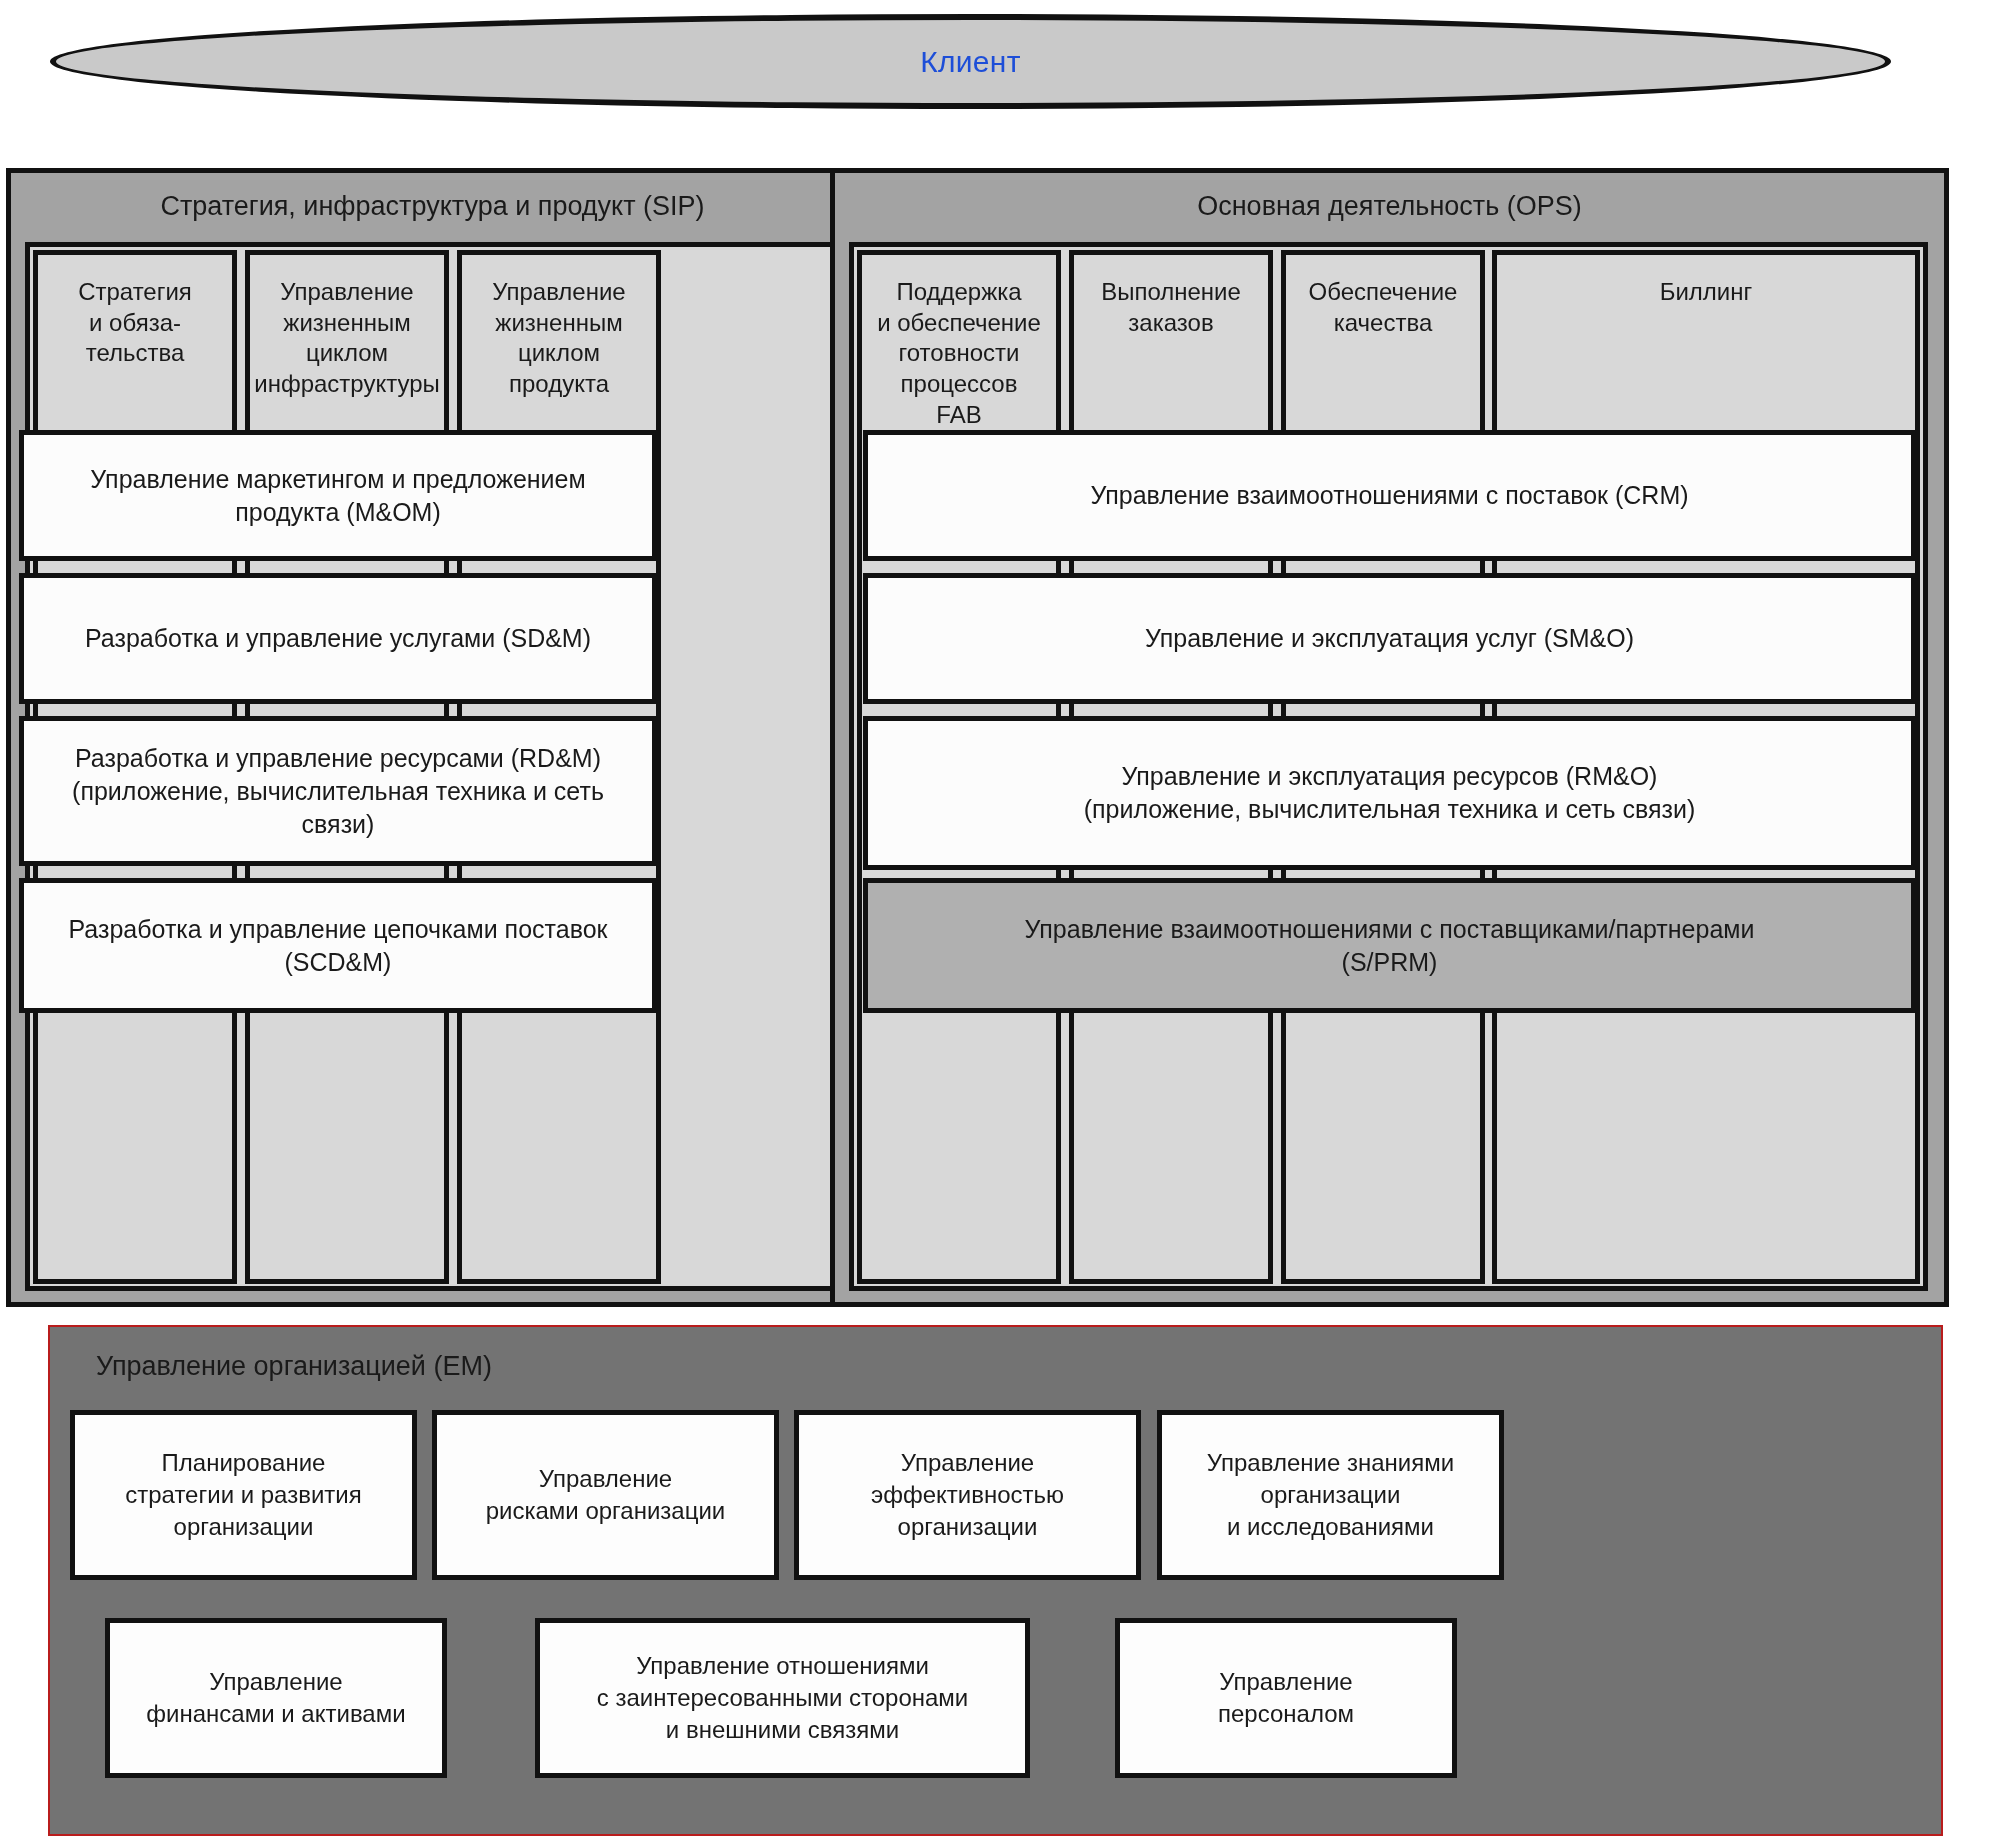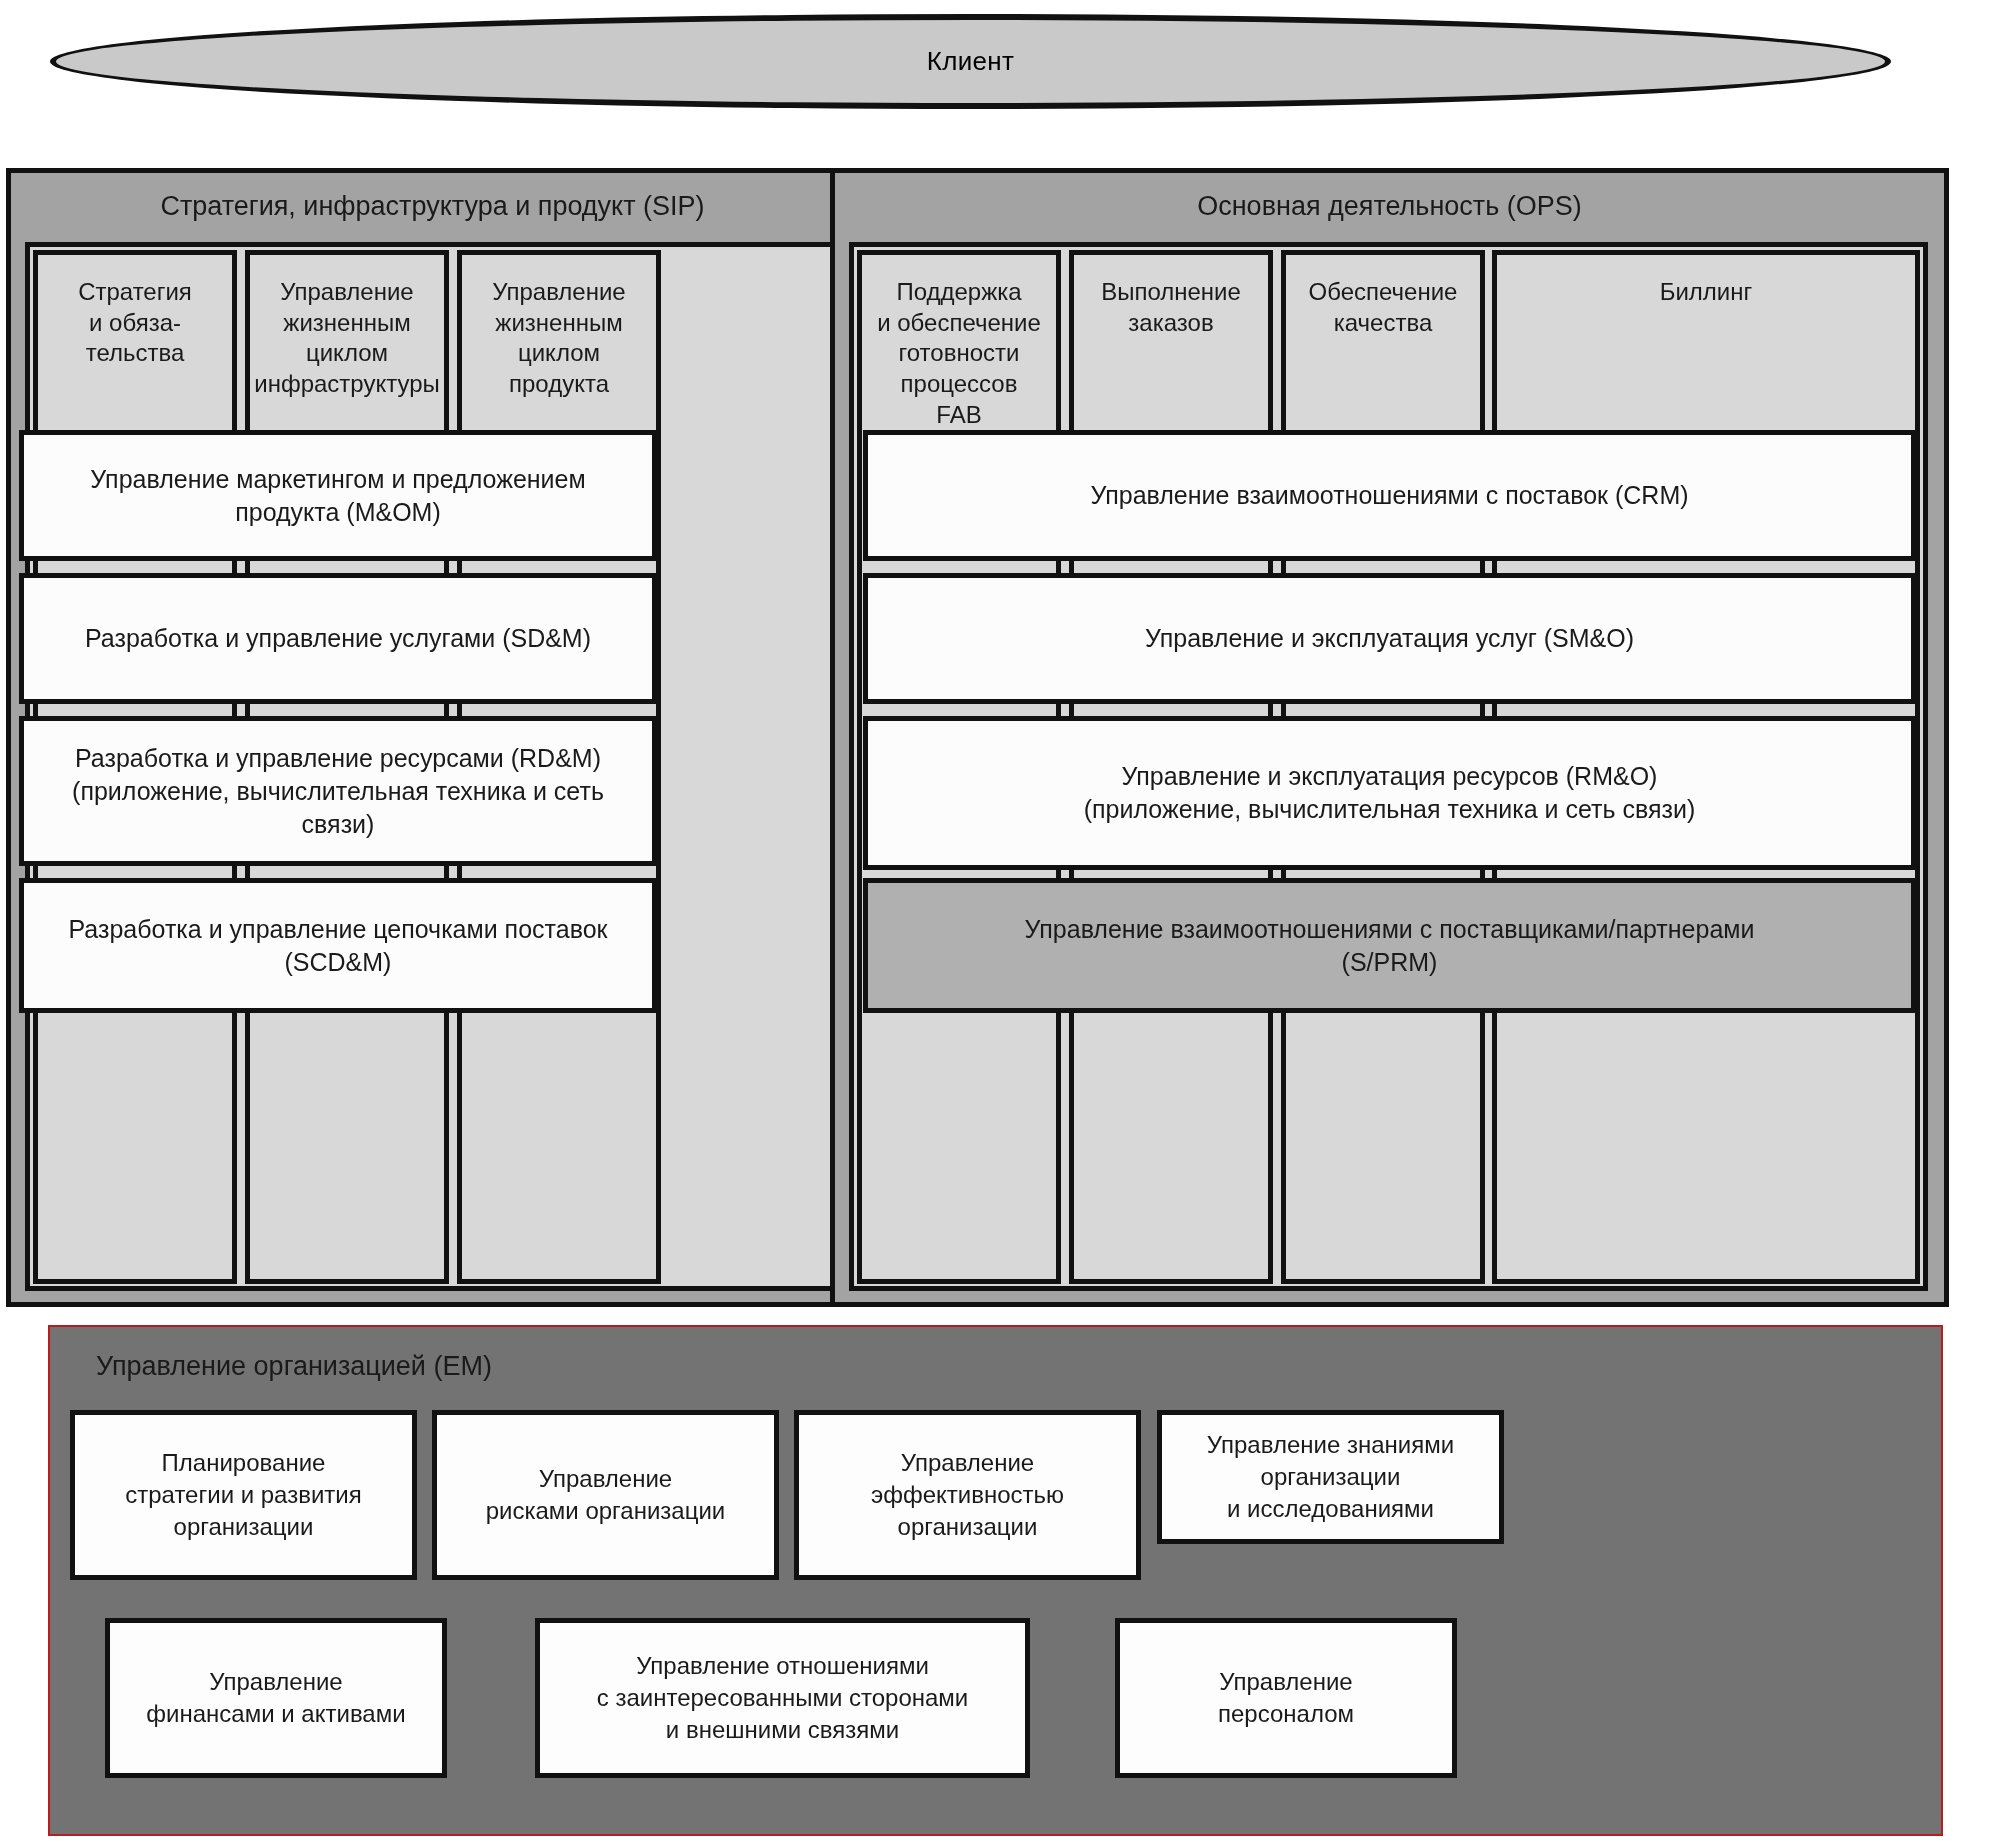--- a/index.html
+++ b/index.html
@@ -29,22 +29,22 @@
     height: 95px;
     background: #c9c9c9;
     border: 6px solid #111111;
     border-radius: 50% / 50%;
     display: flex;
     align-items: center;
     justify-content: center;
     box-sizing: border-box;
   }
   .customer-label {
-    font-size: 26px;
-    color: #000000;
+    font-size: 30px;
+    color: #1d4ed8;
     letter-spacing: 0.3px;
   }
 
   
   .panel {
     position: absolute;
     background: #a3a3a3;
     border: 5px solid #111111;
     box-sizing: border-box;
   }
@@ -243,21 +243,21 @@
     </div>
     <div class="embox" style="left:382px; top:83px; width:347px; height:170px;">
       <span class="embox-label">Управление
 рисками организации</span>
     </div>
     <div class="embox" style="left:744px; top:83px; width:347px; height:170px;">
       <span class="embox-label">Управление
 эффективностью
 организации</span>
     </div>
-    <div class="embox" style="left:1107px; top:83px; width:347px; height:134px;">
+    <div class="embox" style="left:1107px; top:83px; width:347px; height:170px;">
       <span class="embox-label">Управление знаниями
 организации
 и исследованиями</span>
     </div>
 
     <div class="embox" style="left:55px; top:291px; width:342px; height:160px;">
       <span class="embox-label">Управление
 финансами и активами</span>
     </div>
     <div class="embox" style="left:485px; top:291px; width:495px; height:160px;">

